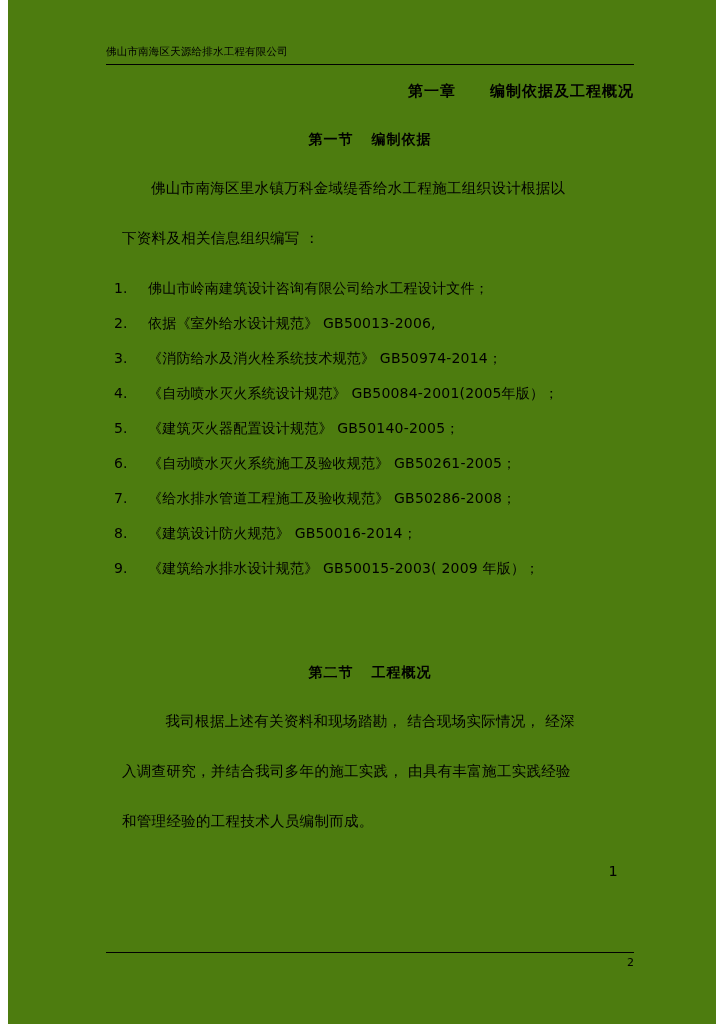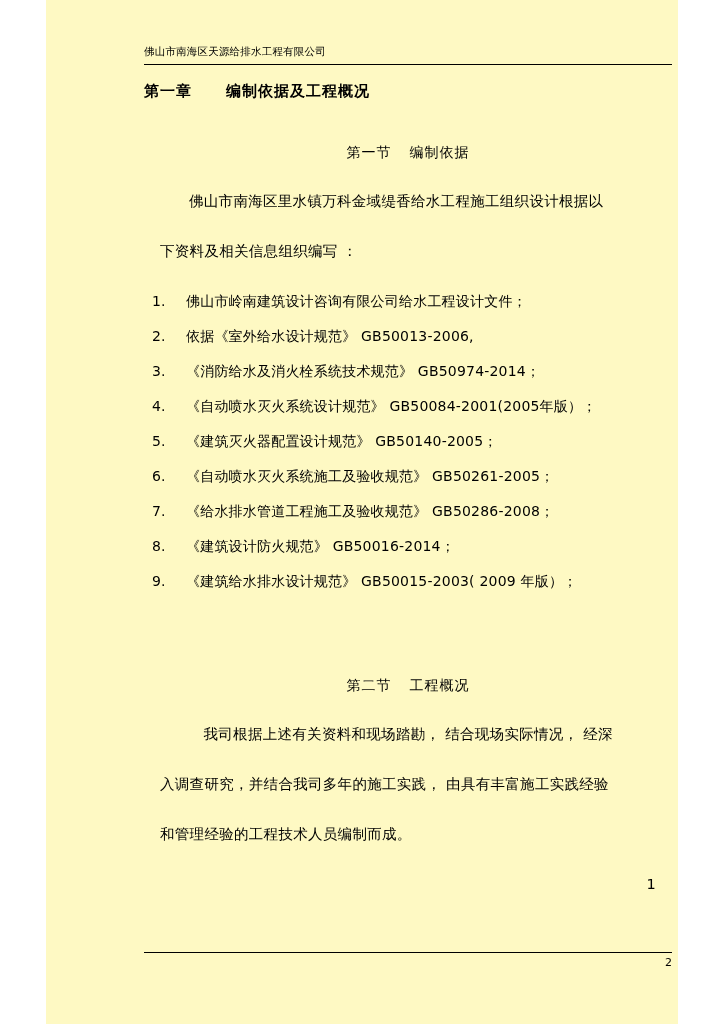--- a/index.html
+++ b/index.html
@@ -6,24 +6,24 @@
     margin: 0;
     padding: 0;
     background: #ffffff;
   }
   body {
     font-family: "DejaVu Sans", "Liberation Sans", sans-serif;
     color: #000000;
   }
   .page {
     position: relative;
-    width: 632px;
+    width: 708px;
     height: 1024px;
     margin: 0 auto;
-    background: #fef9c3;
+    background: #4d7c0f;
     box-sizing: border-box;
     overflow: hidden;
   }
   .header {
     position: absolute;
     top: 44px;
     left: 98px;
     width: 528px;
     font-size: 10.5px;
     line-height: 14px;
@@ -55,34 +55,34 @@
     font-size: 11px;
     color: #000;
   }
   .content {
     position: absolute;
     top: 82px;
     left: 98px;
     width: 528px;
   }
   .chapter-title {
-    text-align: left;
+    text-align: right;
     font-size: 15px;
     font-weight: bold;
     letter-spacing: 1px;
-    margin: 0 0 43px 0;
+    margin: 0 0 30px 0;
   }
   .chapter-title .gap {
     display: inline-block;
     width: 34px;
   }
   .section-title {
     text-align: center;
     font-size: 14px;
-    font-weight: normal;
+    font-weight: bold;
     letter-spacing: 1px;
     margin: 0 0 22px 0;
   }
   .section-title .gap {
     display: inline-block;
     width: 18px;
   }
   .para {
     font-size: 14.5px;
     line-height: 34px;

